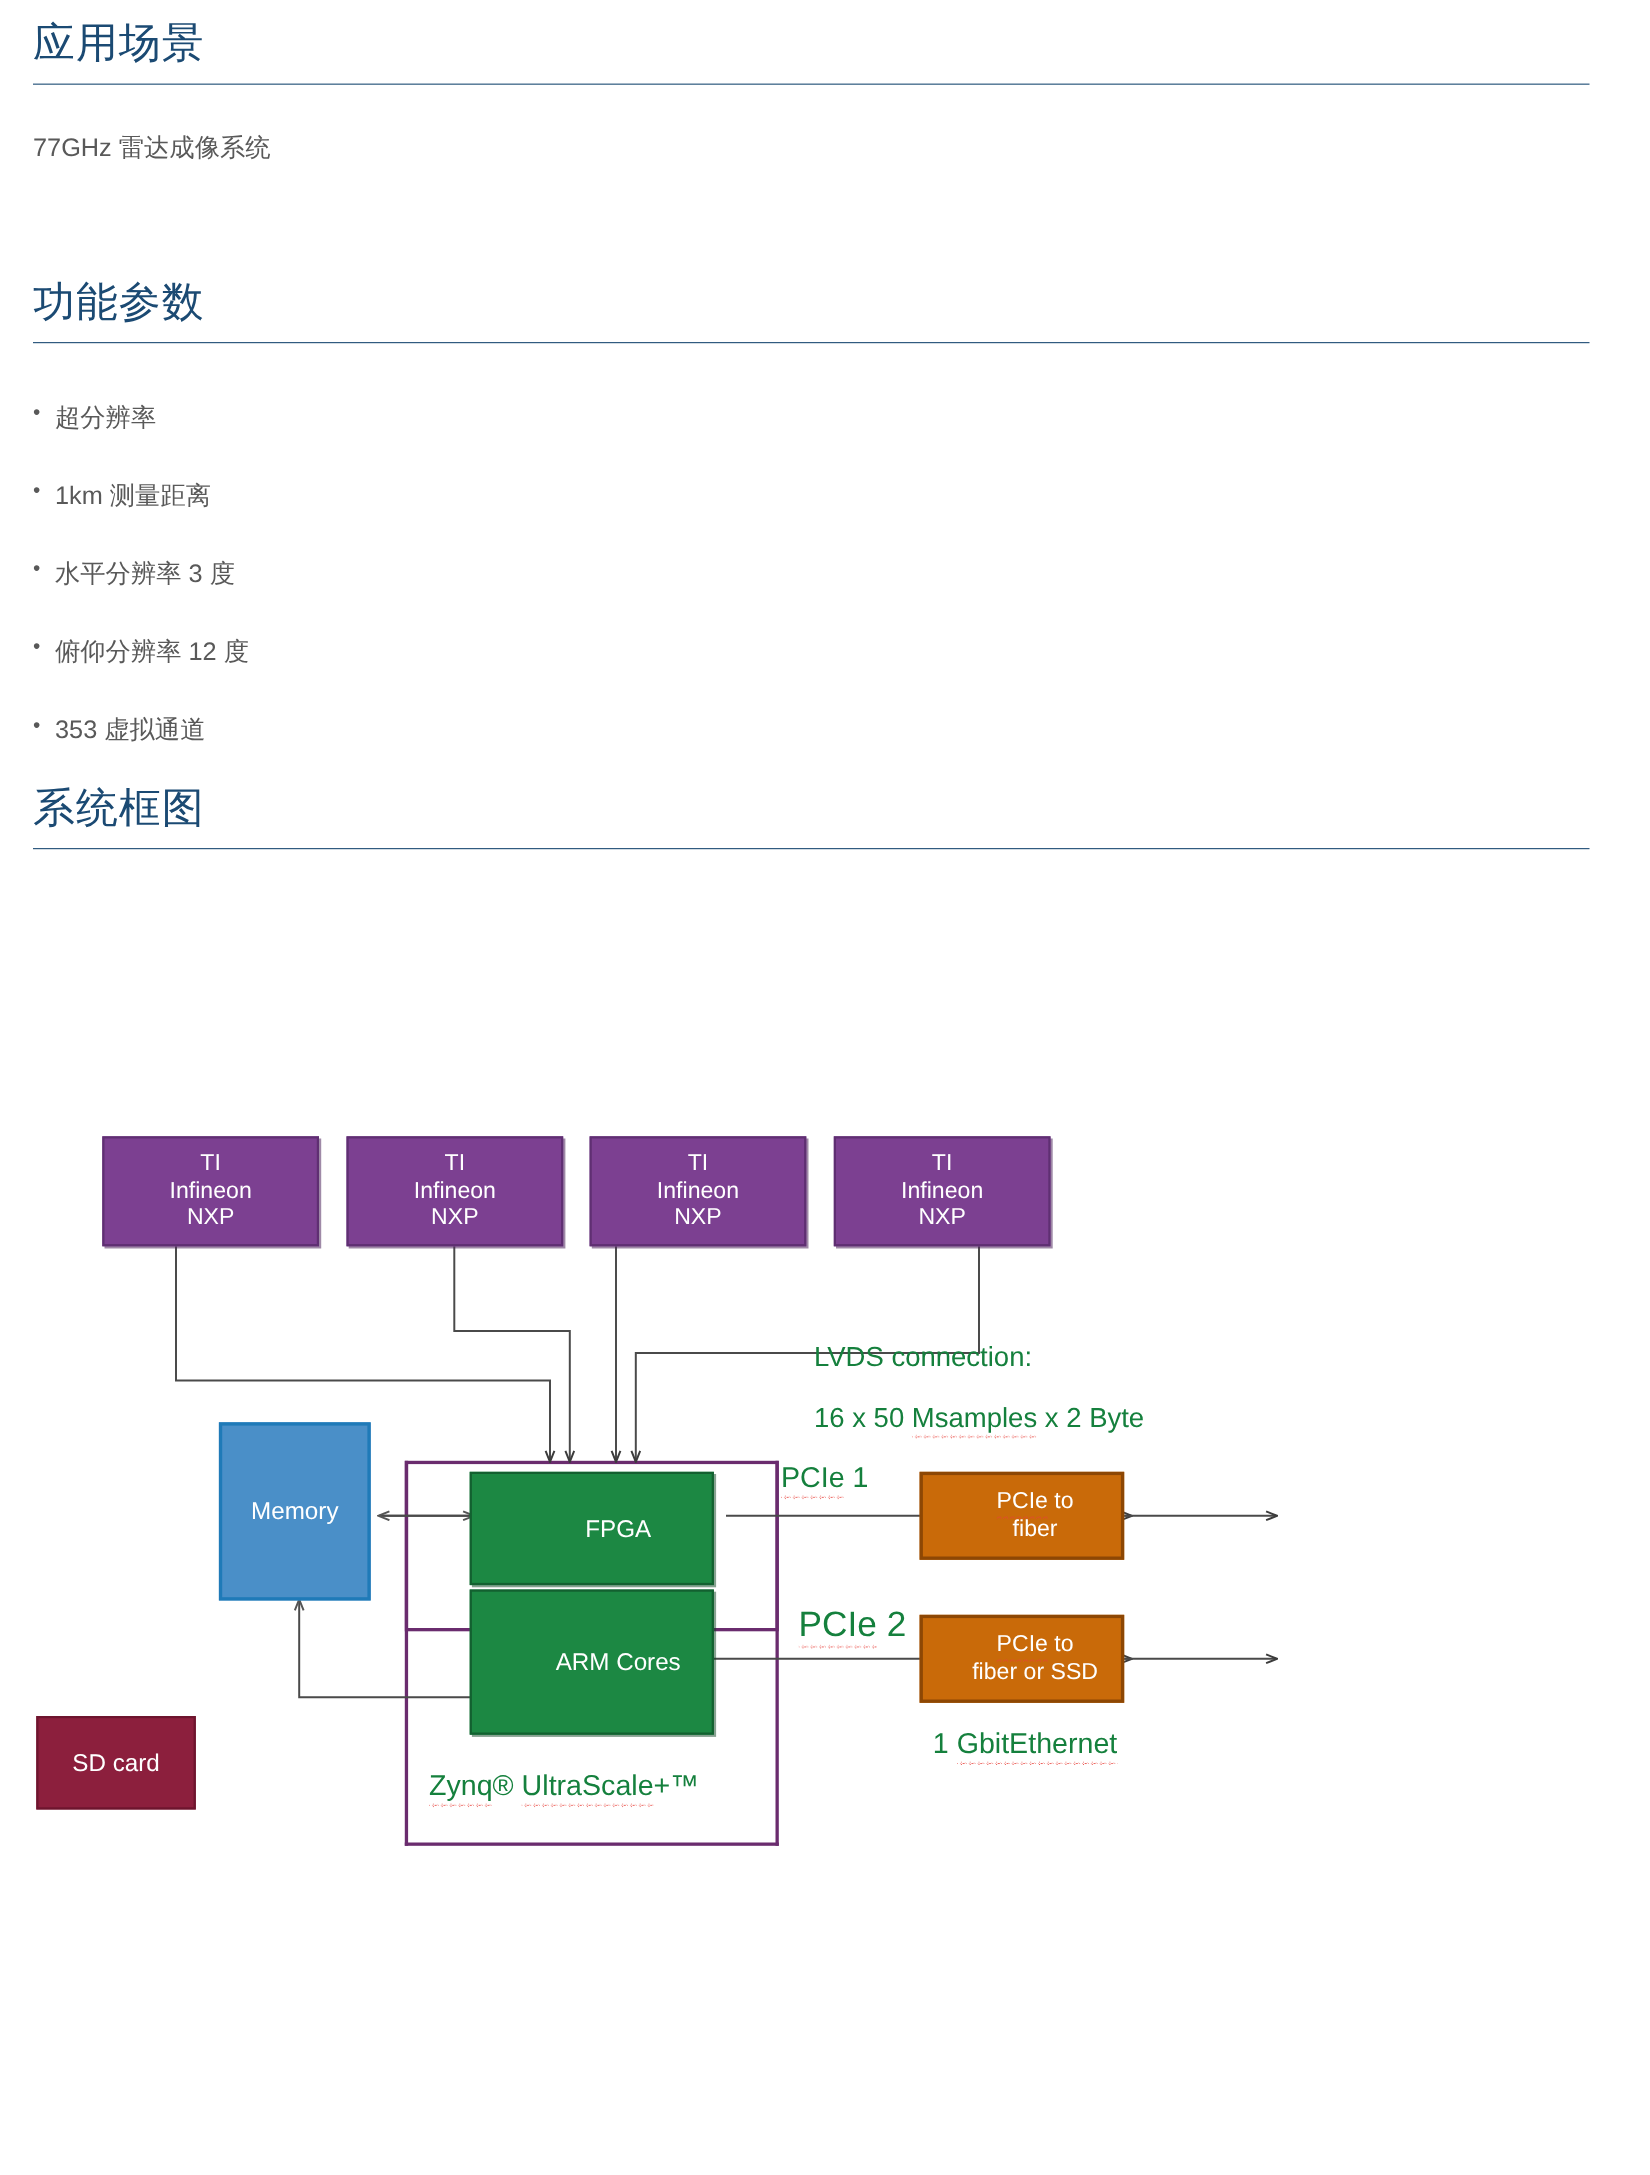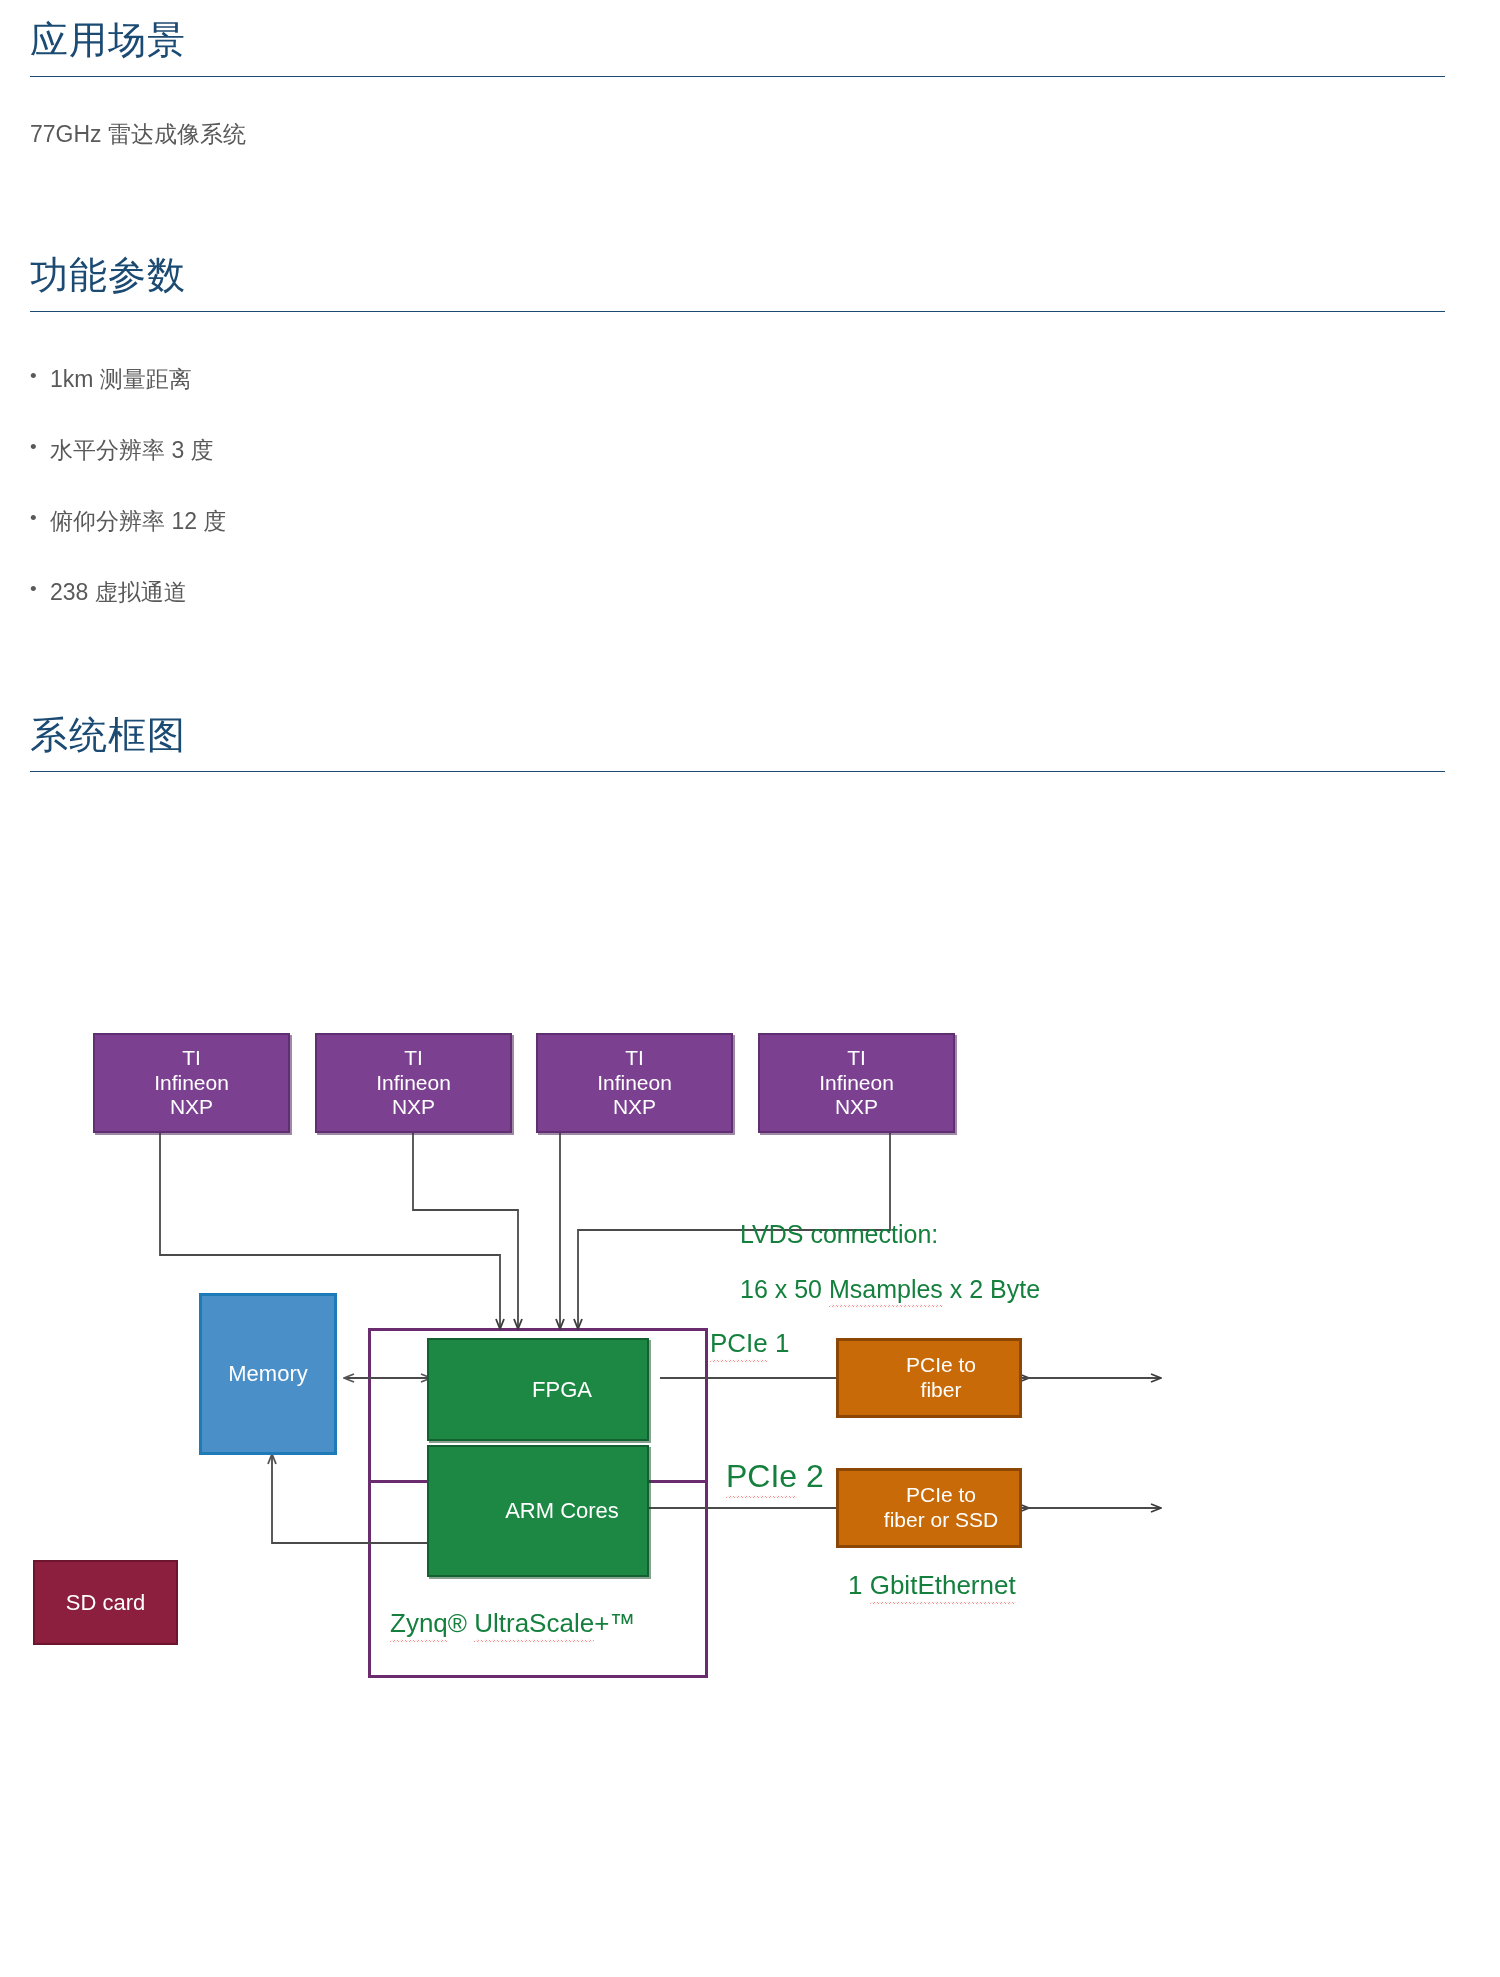--- a/index.html
+++ b/index.html
@@ -138,24 +138,25 @@
   <div class="section" style="top:20px;">
     <h2 class="sec-title">应用场景</h2>
     <div class="sec-rule"></div>
     <div class="sec-body">77GHz 雷达成像系统</div>
   </div>
 
   <div class="section" style="top:255px;">
     <h2 class="sec-title">功能参数</h2>
     <div class="sec-rule"></div>
     <ul class="bullets" style="margin-top:52px;">
+      <li>超分辨率</li>
       <li>1km 测量距离</li>
       <li>水平分辨率 3 度</li>
       <li>俯仰分辨率 12 度</li>
-      <li>238 虚拟通道</li>
+      <li>353 虚拟通道</li>
     </ul>
   </div>
 
   <div class="section" style="top:715px;">
     <h2 class="sec-title">系统框图</h2>
     <div class="sec-rule"></div>
   </div>
 
   <div class="diagram">
 

